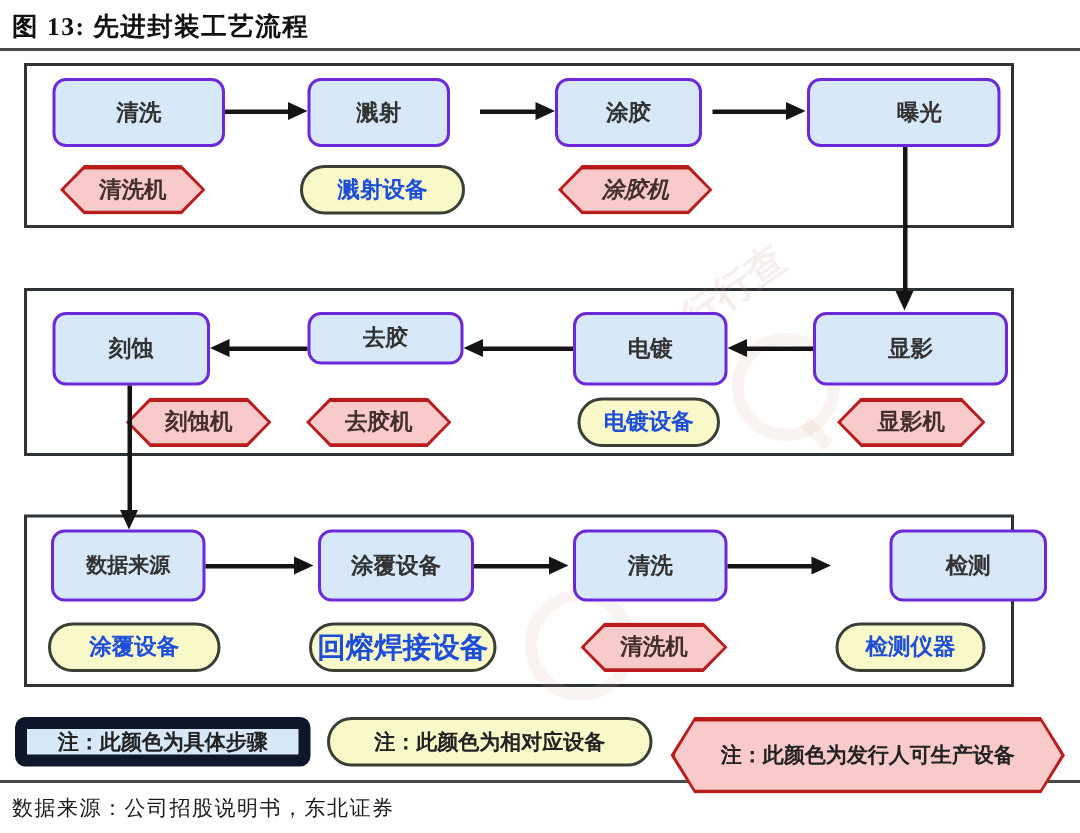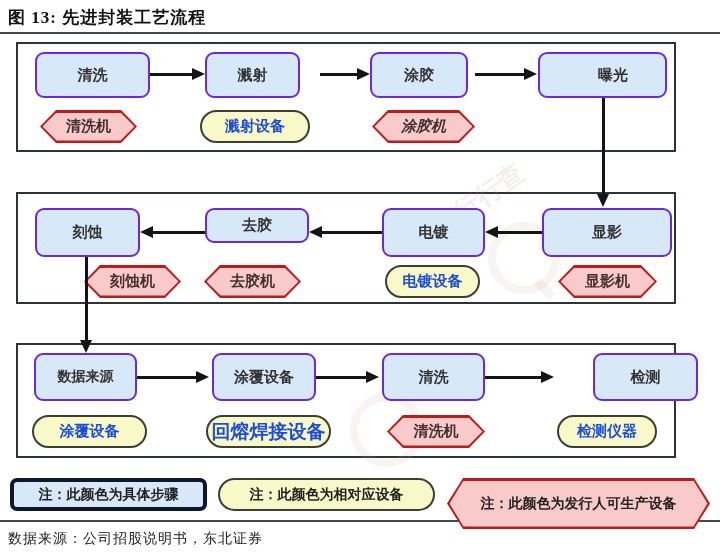--- a/index.html
+++ b/index.html
@@ -24,21 +24,21 @@
        clip-path:polygon(14px 0,calc(100% - 14px) 0,100% 50%,calc(100% - 14px) 100%,14px 100%,0 50%);
        display:flex;align-items:center;justify-content:center;font-weight:700;font-size:15px;color:#43302e;}
   .aline{position:absolute;background:#141414;z-index:3;}
   .ah-r{position:absolute;width:0;height:0;border-top:6px solid transparent;border-bottom:6px solid transparent;
         border-left:13px solid #141414;z-index:3;}
   .ah-l{position:absolute;width:0;height:0;border-top:6px solid transparent;border-bottom:6px solid transparent;
         border-right:13px solid #141414;z-index:3;}
   .ah-d{position:absolute;width:0;height:0;border-left:6px solid transparent;border-right:6px solid transparent;
         border-top:13px solid #141414;z-index:3;}
   .legend-step{position:absolute;left:10px;top:478px;width:197px;height:33px;background:#d7e8f8;
-        border:4px solid #0f172a;border-radius:7px;display:flex;align-items:center;justify-content:center;
+        border:8px solid #0f172a;border-radius:7px;display:flex;align-items:center;justify-content:center;
         font-weight:700;font-size:14px;color:#222;box-sizing:border-box;}
   .legend-pill{position:absolute;left:218px;top:478px;width:217px;}
   .legend-hex{position:absolute;left:447px;top:478px;width:263px;}
   .legend-pill.pill{font-size:14px;color:#222;}
   .source{position:absolute;left:8px;top:530px;font-family:"Liberation Serif","DejaVu Serif",serif;
         font-size:14px;color:#1a1a1a;letter-spacing:1px;}
   .wm{position:absolute;z-index:1;pointer-events:none;}
   .wm-text{font-weight:700;font-size:26px;color:rgba(200,150,140,0.16);transform:rotate(-35deg);}
   .wm-circle{border:8px solid rgba(205,160,150,0.13);border-radius:50%;}
   .wm-handle{background:rgba(205,160,150,0.13);transform:rotate(-45deg);}

